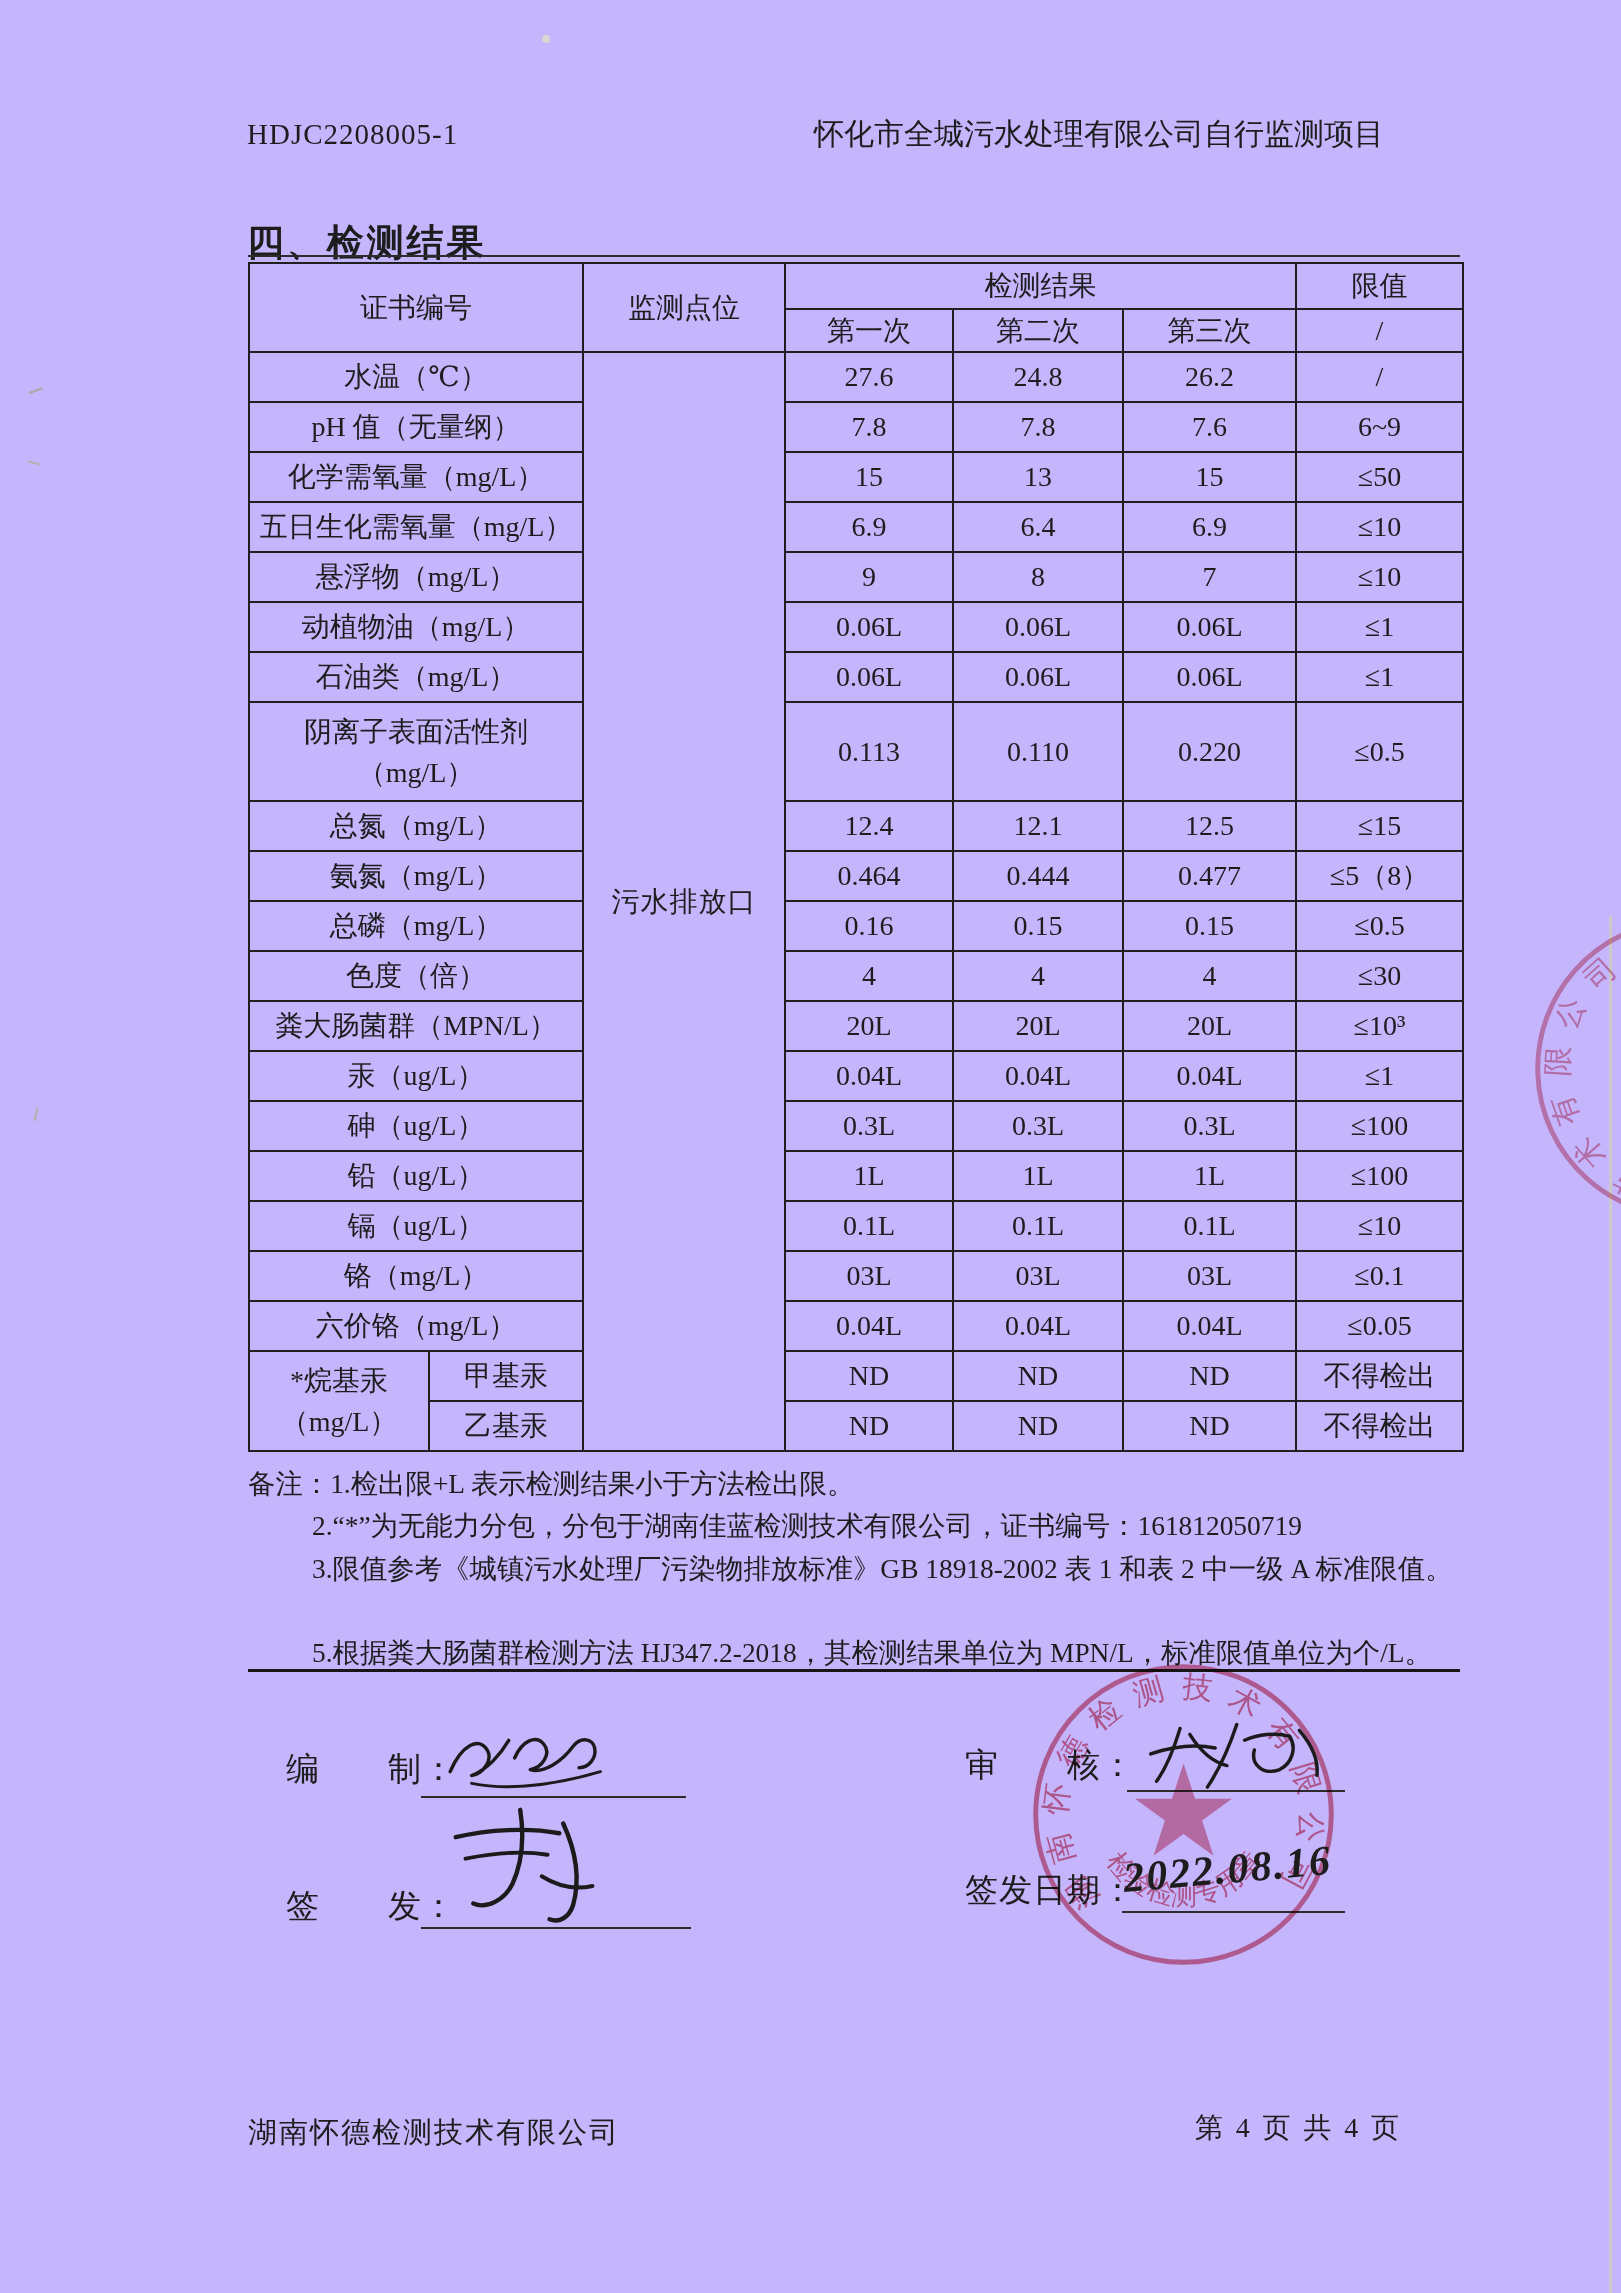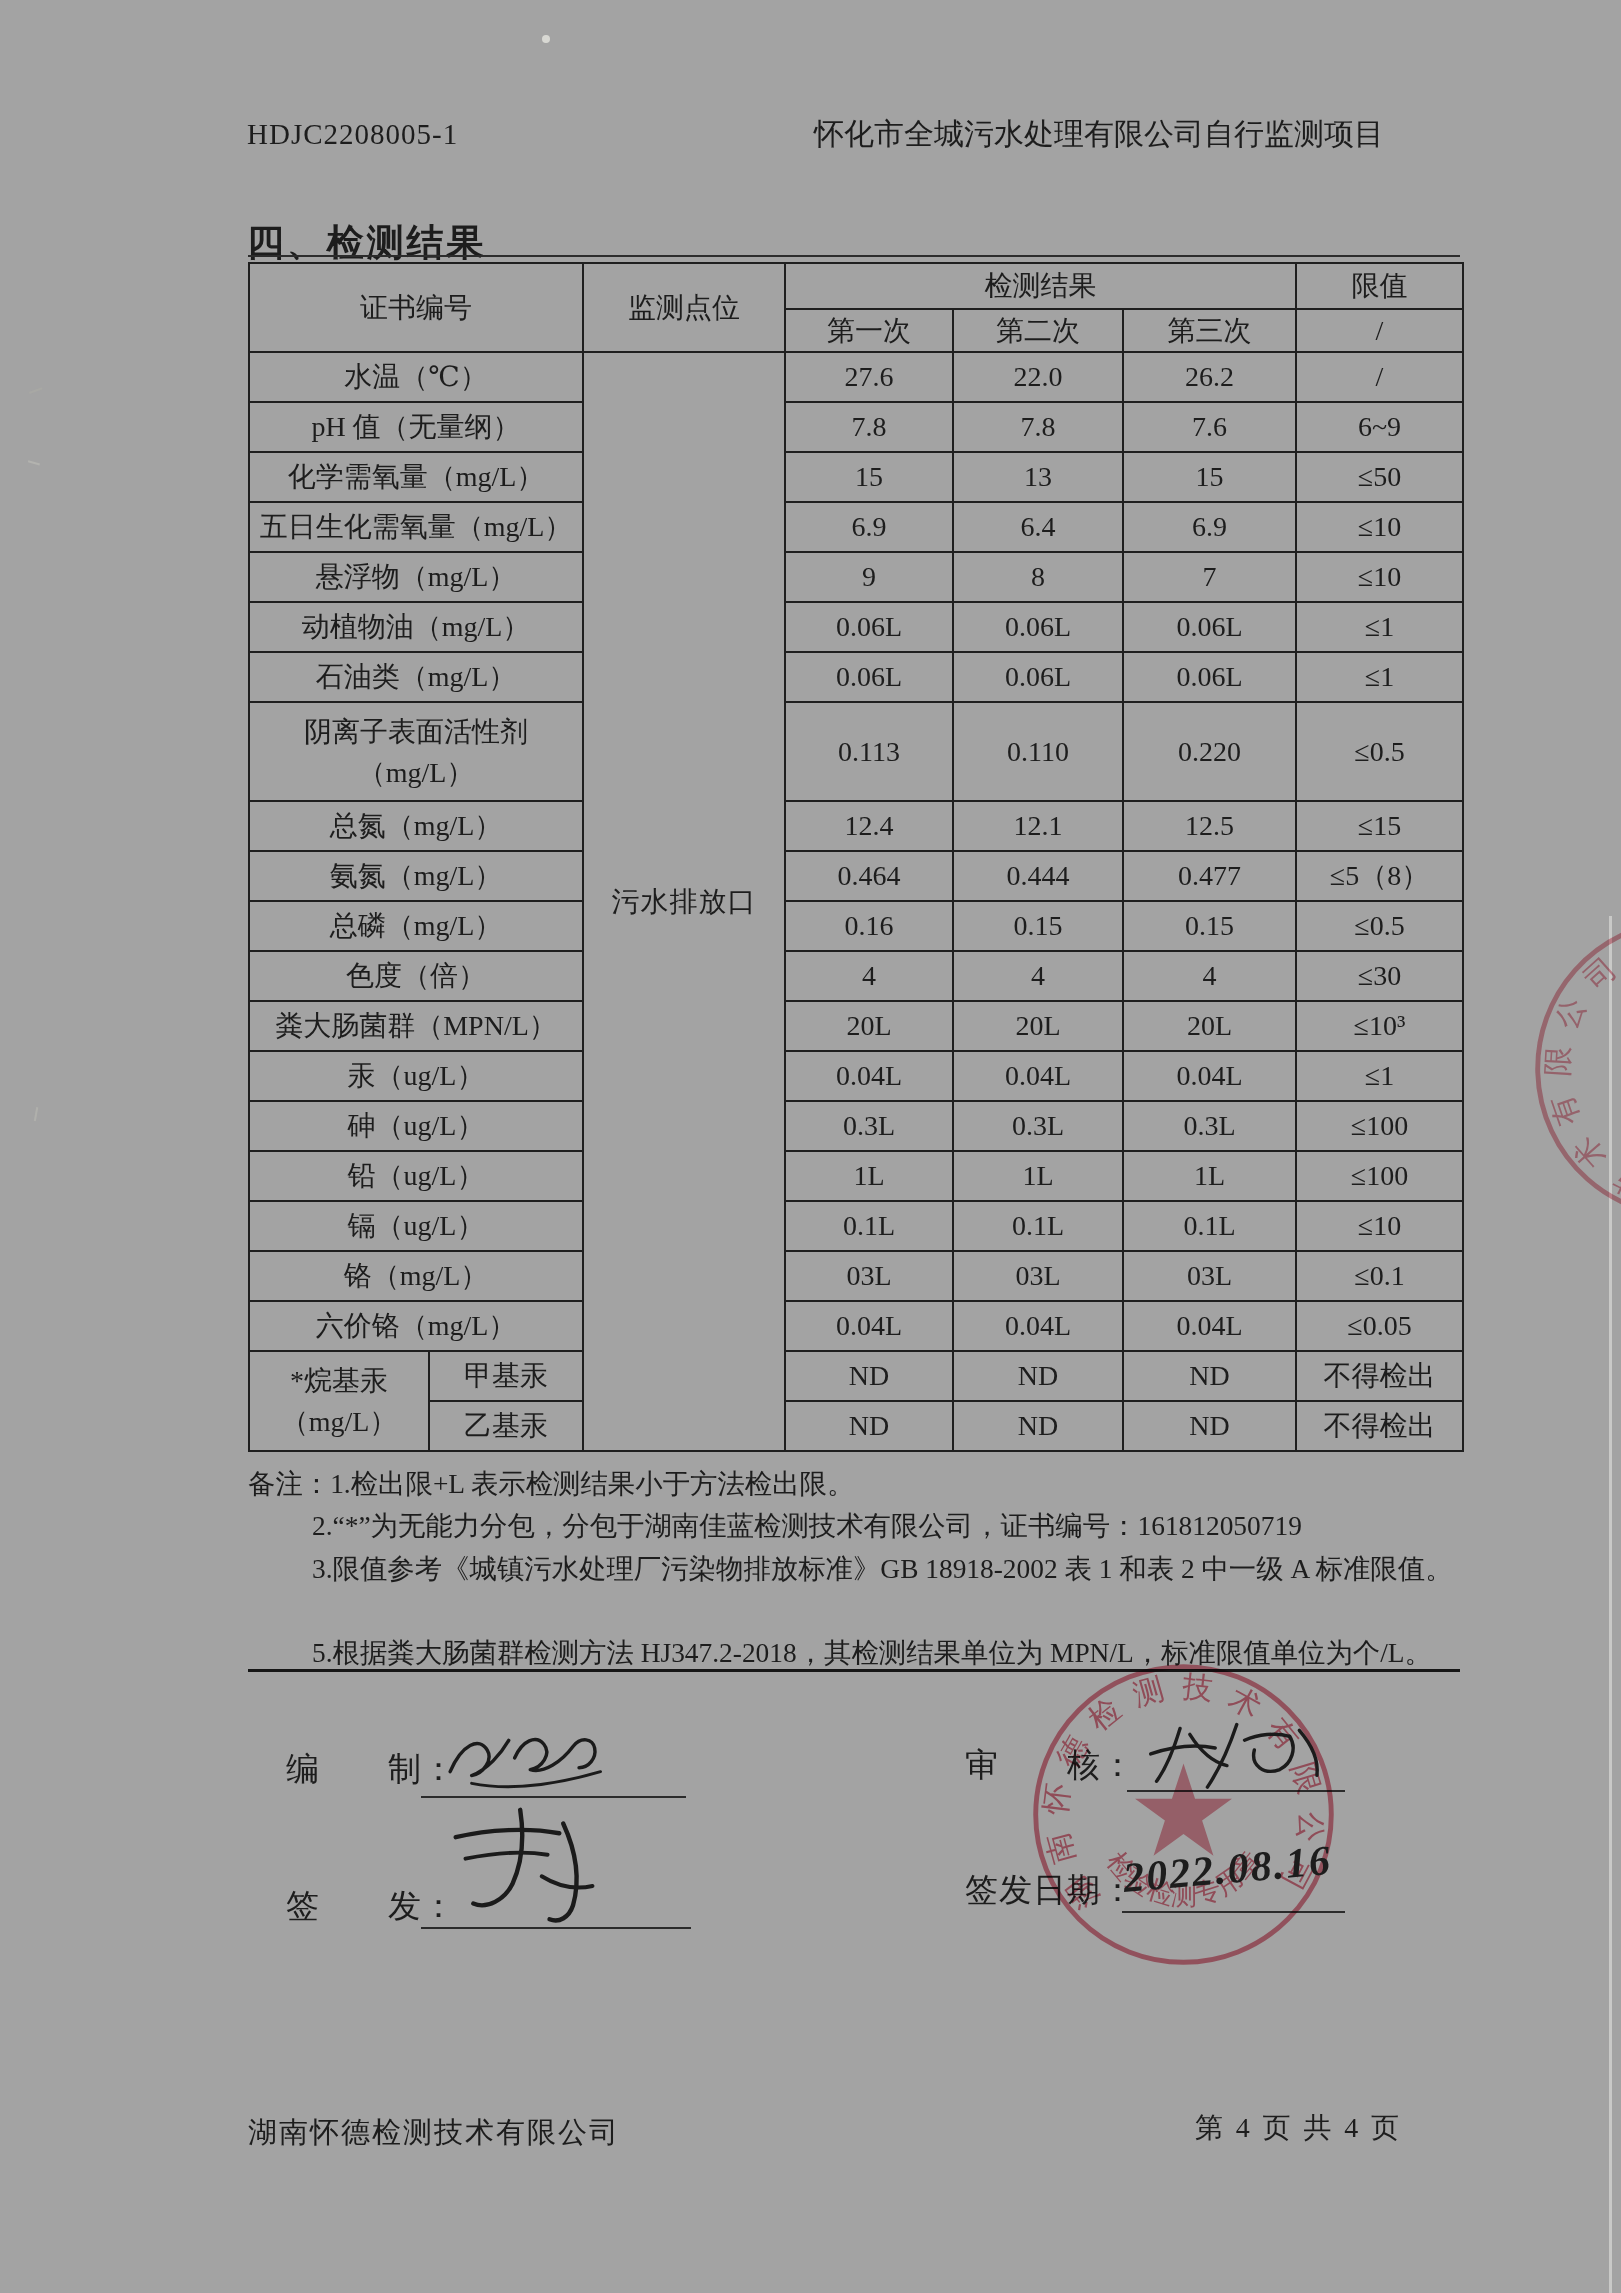--- a/index.html
+++ b/index.html
@@ -1,16 +1,16 @@
 <!DOCTYPE html>
 <html><head>
 <meta charset="utf-8">
 <style>
   html,body{margin:0;padding:0;background:#e8e8e6;}
-  .page{position:relative;width:1621px;height:2294px;background:#a3a3a3;overflow:hidden;
+  .page{position:relative;width:1621px;height:2294px;background:#c4b5fd;overflow:hidden;
         font-family:"Liberation Serif","DejaVu Serif",serif;color:#1d1d1d;}
   
   .hdr-left{position:absolute;left:247px;top:118px;font-size:29px;letter-spacing:1px;white-space:nowrap;}
   .hdr-right{position:absolute;left:814px;top:114px;font-size:30px;white-space:nowrap;}
   .title{position:absolute;left:247px;top:218px;font-size:37px;font-weight:bold;letter-spacing:2.9px;white-space:nowrap;}
   
   .tbl-topline{position:absolute;left:248px;top:255px;width:1212px;height:2px;background:#2c2c2c;}
   table.results{position:absolute;left:248px;top:262px;width:1212px;border-collapse:collapse;
                 table-layout:fixed;text-align:center;}
   table.results td{border:2px solid #1f1f1f;border-bottom-width:2.9px;padding:0;font-size:28px;
@@ -73,21 +73,21 @@
         <td>第二次</td>
         <td>第三次</td>
         <td>/</td>
       </tr>
     </thead>
     <tbody>
       <tr>
         <td colspan="2">水温（℃）</td>
         <td rowspan="21" class="c-point">污水排放口</td>
         <td class="c-val">27.6</td>
-        <td class="c-val">22.0</td>
+        <td class="c-val">24.8</td>
         <td class="c-val">26.2</td>
         <td class="c-val">/</td>
       </tr>
       <tr>
         <td colspan="2">pH 值（无量纲）</td>
         <td class="c-val">7.8</td>
         <td class="c-val">7.8</td>
         <td class="c-val">7.6</td>
         <td class="c-val">6~9</td>
       </tr>

